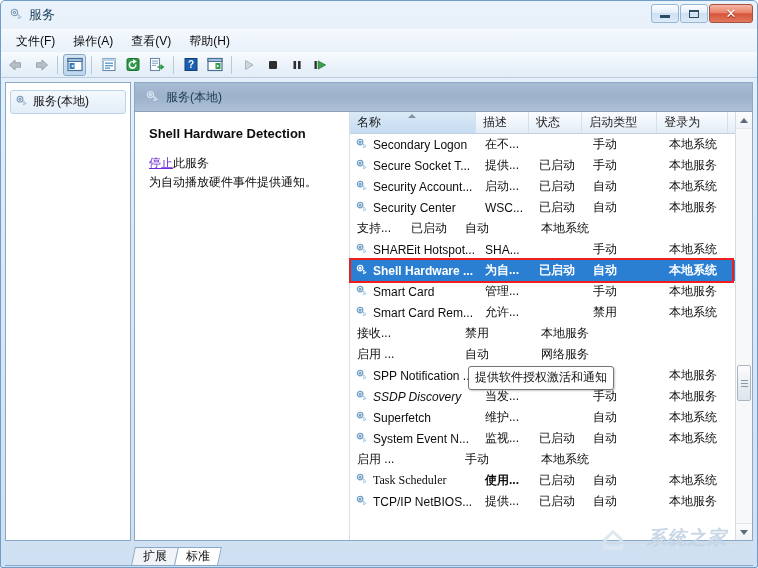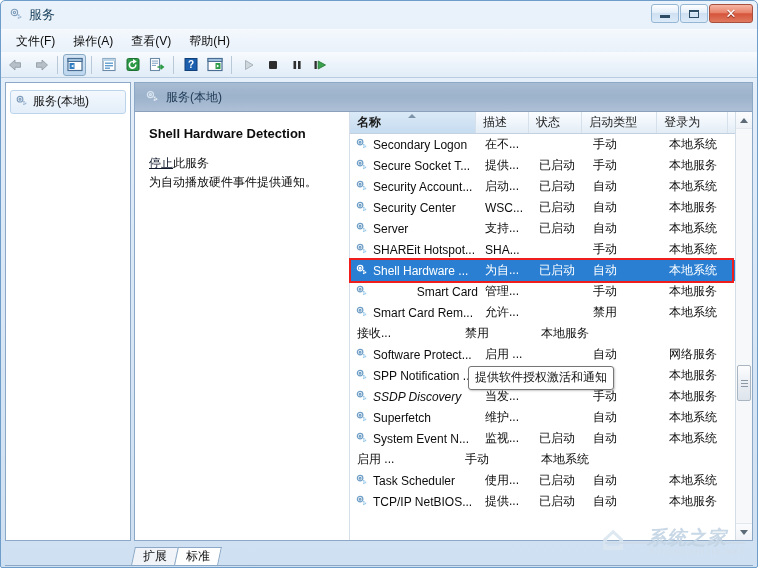--- a/index.html
+++ b/index.html
@@ -130,21 +130,21 @@
     width: 214px; flex: none;
     background: #ffffff;
     padding: 14px 10px 0 14px;
     position: relative;
   }
   #detail .svc-title {
     font-size: 13px; font-weight: bold; color: #0c0c0c;
     margin-bottom: 13px; line-height: 1.2;
   }
   #detail .link-row { margin-bottom: 2px; font-size: 12px; color: #0c0c0c; line-height: 1.45; }
-  #detail .link { color: #0f172a; text-decoration: underline; }
+  #detail .link { color: #6d28d9; text-decoration: underline; }
   #detail .desc-head { margin-top: 30px; font-size: 12px; color: #0c0c0c; }
   #detail .desc-text { font-size: 12px; color: #0c0c0c; line-height: 1.45; }
 
   
   #listwrap {
     flex: 1; min-width: 0; position: relative;
     background: #ffffff;
     border-left: 1px solid #d6dfe8;
     display: flex; flex-direction: column;
   }
@@ -171,21 +171,21 @@
     border-left: 4px solid transparent; border-right: 4px solid transparent;
     border-bottom: 4px solid #7d93a8;
   }
   #rows {
     flex: 1; overflow: hidden; position: relative;
   }
   .row {
     height: 21px; display: flex; align-items: center;
     font-size: 12px; color: #0d0d0d; white-space: nowrap;
   }
-  .row.selected { background: #2a7fd2; color: #ffffff; }
+  .row.selected { background: #2a7fd2; color: #ffffff; font-weight: bold; }
   .cell { overflow: hidden; white-space: nowrap; padding-left: 7px; }
   .cell.name { display: flex; align-items: center; gap: 5px; padding-left: 5px; }
 
   
   #sel-annot {
     position: absolute; pointer-events: none;
     border: 2px solid #f01d1d;
   }
 
   
@@ -462,21 +462,21 @@
         <div id="detail">
           <div class="svc-title">Shell Hardware Detection</div>
           <div class="link-row">
             <span class="link">停止</span><span>此服务</span>
           </div>
           <div class="desc-text">为自动播放硬件事件提供通知。</div>
         </div>
 
         <div id="listwrap">
           <div id="list-header">
-              <div class="hcell sorted" style="width: 128px; font-weight: bold;">
+              <div class="hcell sorted" style="width: 128px;">
                 <span>名称</span>
                 <div class="sort-arrow"></div>
               </div>
               <div class="hcell" style="width: 54px;">
                 <span>描述</span>
               </div>
               <div class="hcell" style="width: 54px;">
                 <span>状态</span>
               </div>
               <div class="hcell" style="width: 76px;">
@@ -562,34 +562,20 @@
                       </g>
                     </svg></span>
                   <span>Security Center</span>
                 </div>
                 <div class="cell" style="width: 54px;">WSC...</div>
                 <div class="cell" style="width: 54px;">已启动</div>
                 <div class="cell" style="width: 76px;">自动</div>
                 <div class="cell" style="width: 72px;">本地服务</div>
               </div>
               <div class="row">
-                <div class="cell name" style="width: 128px;">
-                  <span><svg width="13" height="13" viewBox="0 0 16 16">
-                      <g fill="none" stroke="#6f9ec6" stroke-width="1.5">
-                        <circle cx="6.3" cy="6.4" r="3.4"></circle>
-                        <circle cx="6.3" cy="6.4" r="1.1"></circle>
-                      </g>
-                      <g fill="#9ecbe8">
-                        <rect x="9.8" y="8.6" width="2" height="2"></rect>
-                        <rect x="11.8" y="10.6" width="2" height="2"></rect>
-                        <rect x="9.8" y="11.6" width="2" height="2"></rect>
-                      </g>
-                    </svg></span>
-                  <span>Server</span>
-                </div>
                 <div class="cell" style="width: 54px;">支持...</div>
                 <div class="cell" style="width: 54px;">已启动</div>
                 <div class="cell" style="width: 76px;">自动</div>
                 <div class="cell" style="width: 72px;">本地系统</div>
               </div>
               <div class="row">
                 <div class="cell name" style="width: 128px;">
                   <span><svg width="13" height="13" viewBox="0 0 16 16">
                       <g fill="none" stroke="#6f9ec6" stroke-width="1.5">
                         <circle cx="6.3" cy="6.4" r="3.4"></circle>
@@ -622,21 +608,21 @@
                       </g>
                     </svg></span>
                   <span>Shell Hardware ...</span>
                 </div>
                 <div class="cell" style="width: 54px;">为自...</div>
                 <div class="cell" style="width: 54px;">已启动</div>
                 <div class="cell" style="width: 76px;">自动</div>
                 <div class="cell" style="width: 72px;">本地系统</div>
               </div>
               <div class="row">
-                <div class="cell name" style="width: 128px; justify-content: space-between;">
+                <div class="cell name" style="width: 128px;">
                   <span><svg width="13" height="13" viewBox="0 0 16 16">
                       <g fill="none" stroke="#6f9ec6" stroke-width="1.5">
                         <circle cx="6.3" cy="6.4" r="3.4"></circle>
                         <circle cx="6.3" cy="6.4" r="1.1"></circle>
                       </g>
                       <g fill="#9ecbe8">
                         <rect x="9.8" y="8.6" width="2" height="2"></rect>
                         <rect x="11.8" y="10.6" width="2" height="2"></rect>
                         <rect x="9.8" y="11.6" width="2" height="2"></rect>
                       </g>
@@ -668,34 +654,20 @@
                 <div class="cell" style="width: 76px;">禁用</div>
                 <div class="cell" style="width: 72px;">本地系统</div>
               </div>
               <div class="row">
                 <div class="cell" style="width: 54px;">接收...</div>
                 <div class="cell" style="width: 54px;"></div>
                 <div class="cell" style="width: 76px;">禁用</div>
                 <div class="cell" style="width: 72px;">本地服务</div>
               </div>
               <div class="row">
-                <div class="cell name" style="width: 128px;">
-                  <span><svg width="13" height="13" viewBox="0 0 16 16">
-                      <g fill="none" stroke="#6f9ec6" stroke-width="1.5">
-                        <circle cx="6.3" cy="6.4" r="3.4"></circle>
-                        <circle cx="6.3" cy="6.4" r="1.1"></circle>
-                      </g>
-                      <g fill="#9ecbe8">
-                        <rect x="9.8" y="8.6" width="2" height="2"></rect>
-                        <rect x="11.8" y="10.6" width="2" height="2"></rect>
-                        <rect x="9.8" y="11.6" width="2" height="2"></rect>
-                      </g>
-                    </svg></span>
-                  <span>Software Protect...</span>
-                </div>
                 <div class="cell" style="width: 54px;">启用 ...</div>
                 <div class="cell" style="width: 54px;"></div>
                 <div class="cell" style="width: 76px;">自动</div>
                 <div class="cell" style="width: 72px;">网络服务</div>
               </div>
               <div class="row">
                 <div class="cell name" style="width: 128px;">
                   <span><svg width="13" height="13" viewBox="0 0 16 16">
                       <g fill="none" stroke="#6f9ec6" stroke-width="1.5">
                         <circle cx="6.3" cy="6.4" r="3.4"></circle>
@@ -774,35 +746,35 @@
                 <div class="cell" style="width: 76px;">自动</div>
                 <div class="cell" style="width: 72px;">本地系统</div>
               </div>
               <div class="row">
                 <div class="cell" style="width: 54px;">启用 ...</div>
                 <div class="cell" style="width: 54px;"></div>
                 <div class="cell" style="width: 76px;">手动</div>
                 <div class="cell" style="width: 72px;">本地系统</div>
               </div>
               <div class="row">
-                <div class="cell name" style="width: 128px;">
+                <div class="cell name" style="width: 128px; font-family: Liberation Serif, serif;">
                   <span><svg width="13" height="13" viewBox="0 0 16 16">
                       <g fill="none" stroke="#6f9ec6" stroke-width="1.5">
                         <circle cx="6.3" cy="6.4" r="3.4"></circle>
                         <circle cx="6.3" cy="6.4" r="1.1"></circle>
                       </g>
                       <g fill="#9ecbe8">
                         <rect x="9.8" y="8.6" width="2" height="2"></rect>
                         <rect x="11.8" y="10.6" width="2" height="2"></rect>
                         <rect x="9.8" y="11.6" width="2" height="2"></rect>
                       </g>
                     </svg></span>
                   <span>Task Scheduler</span>
                 </div>
-                <div class="cell" style="width: 54px;">使用...</div>
+                <div class="cell" style="width: 54px; font-weight: bold;">使用...</div>
                 <div class="cell" style="width: 54px;">已启动</div>
                 <div class="cell" style="width: 76px;">自动</div>
                 <div class="cell" style="width: 72px;">本地系统</div>
               </div>
               <div class="row">
                 <div class="cell name" style="width: 128px;">
                   <span><svg width="13" height="13" viewBox="0 0 16 16">
                       <g fill="none" stroke="#6f9ec6" stroke-width="1.5">
                         <circle cx="6.3" cy="6.4" r="3.4"></circle>
                         <circle cx="6.3" cy="6.4" r="1.1"></circle>

